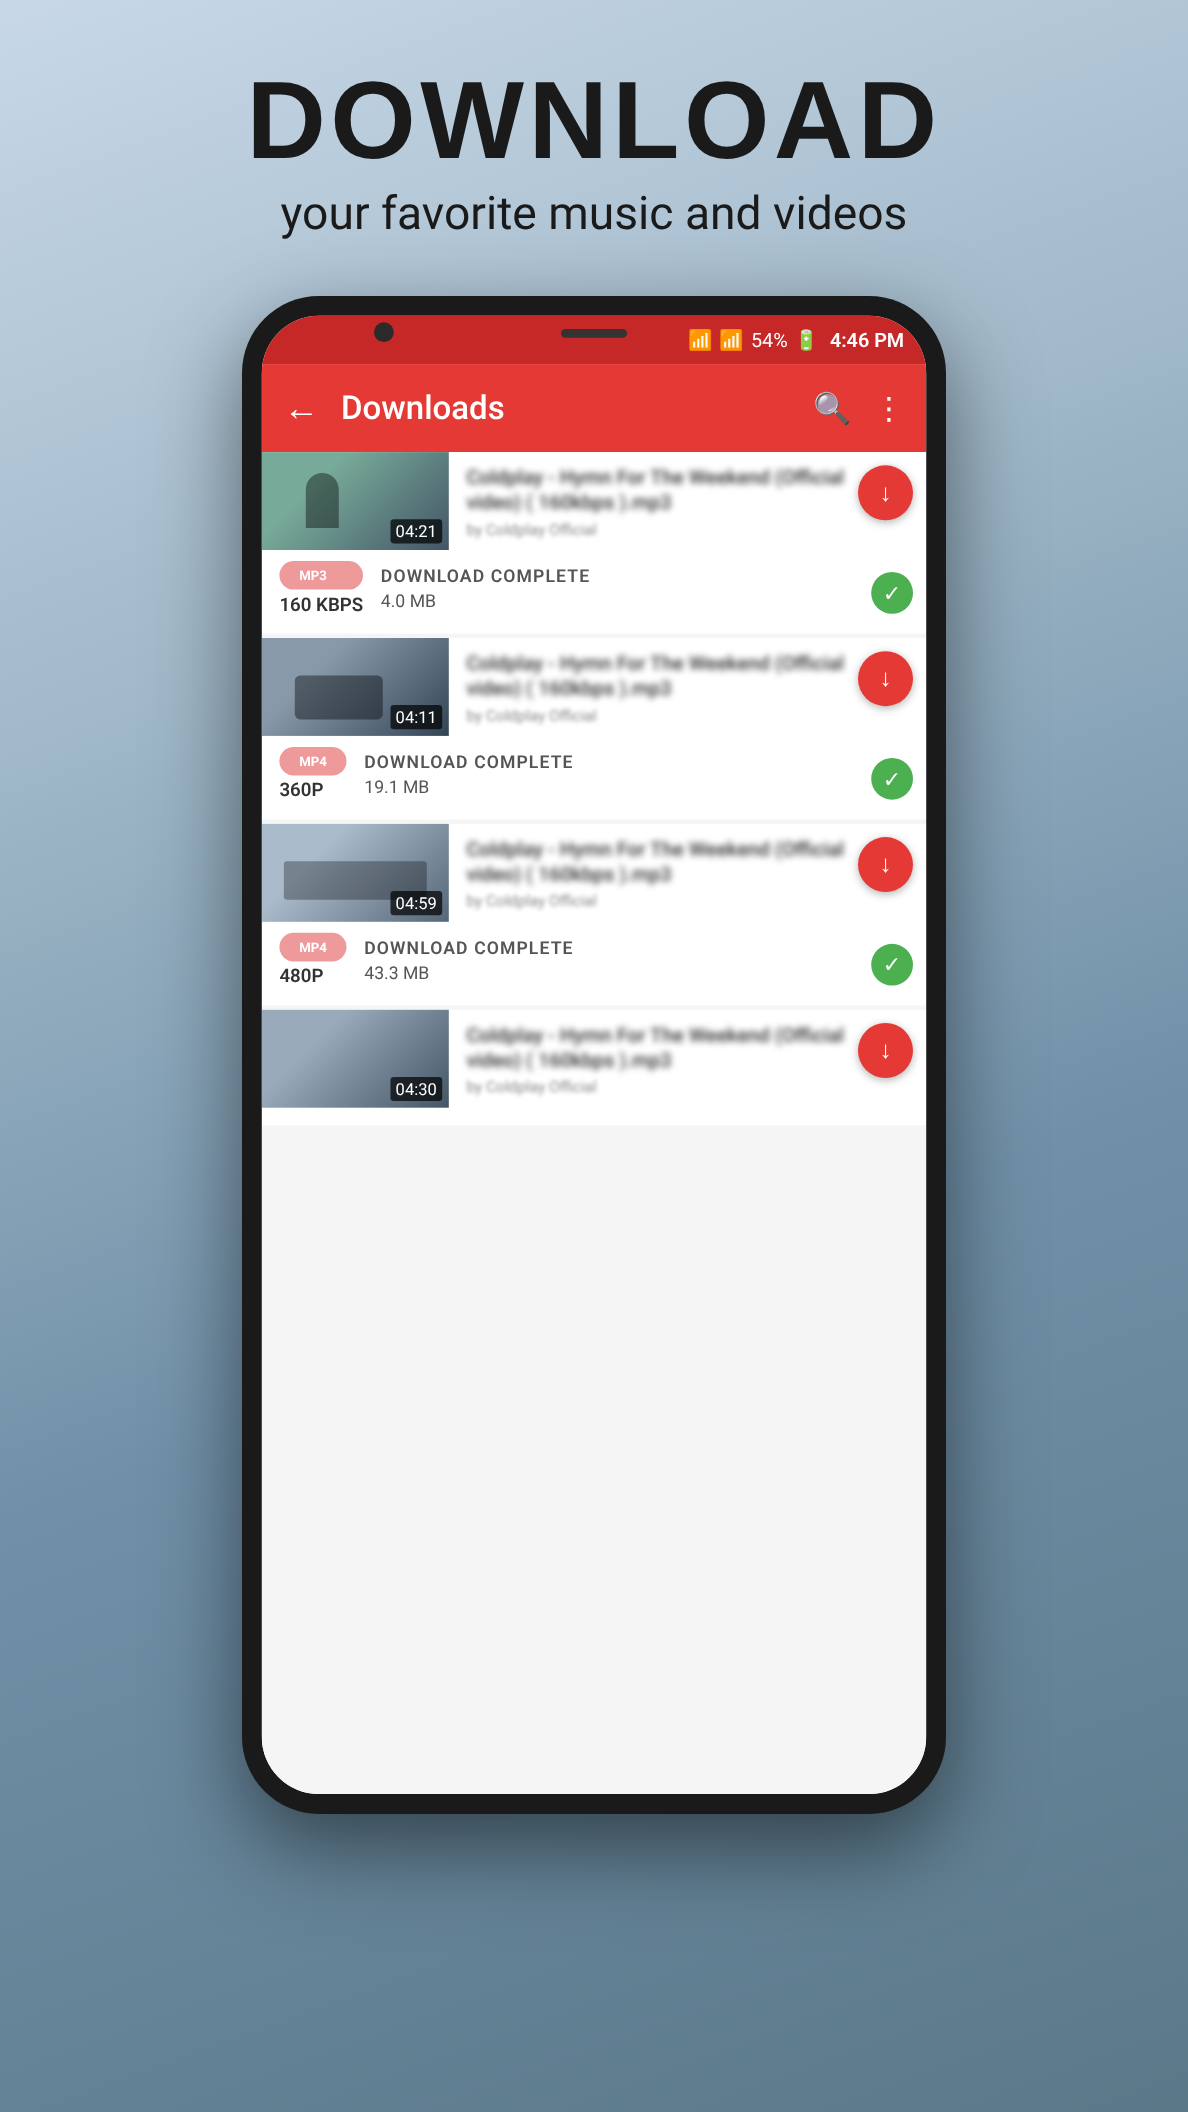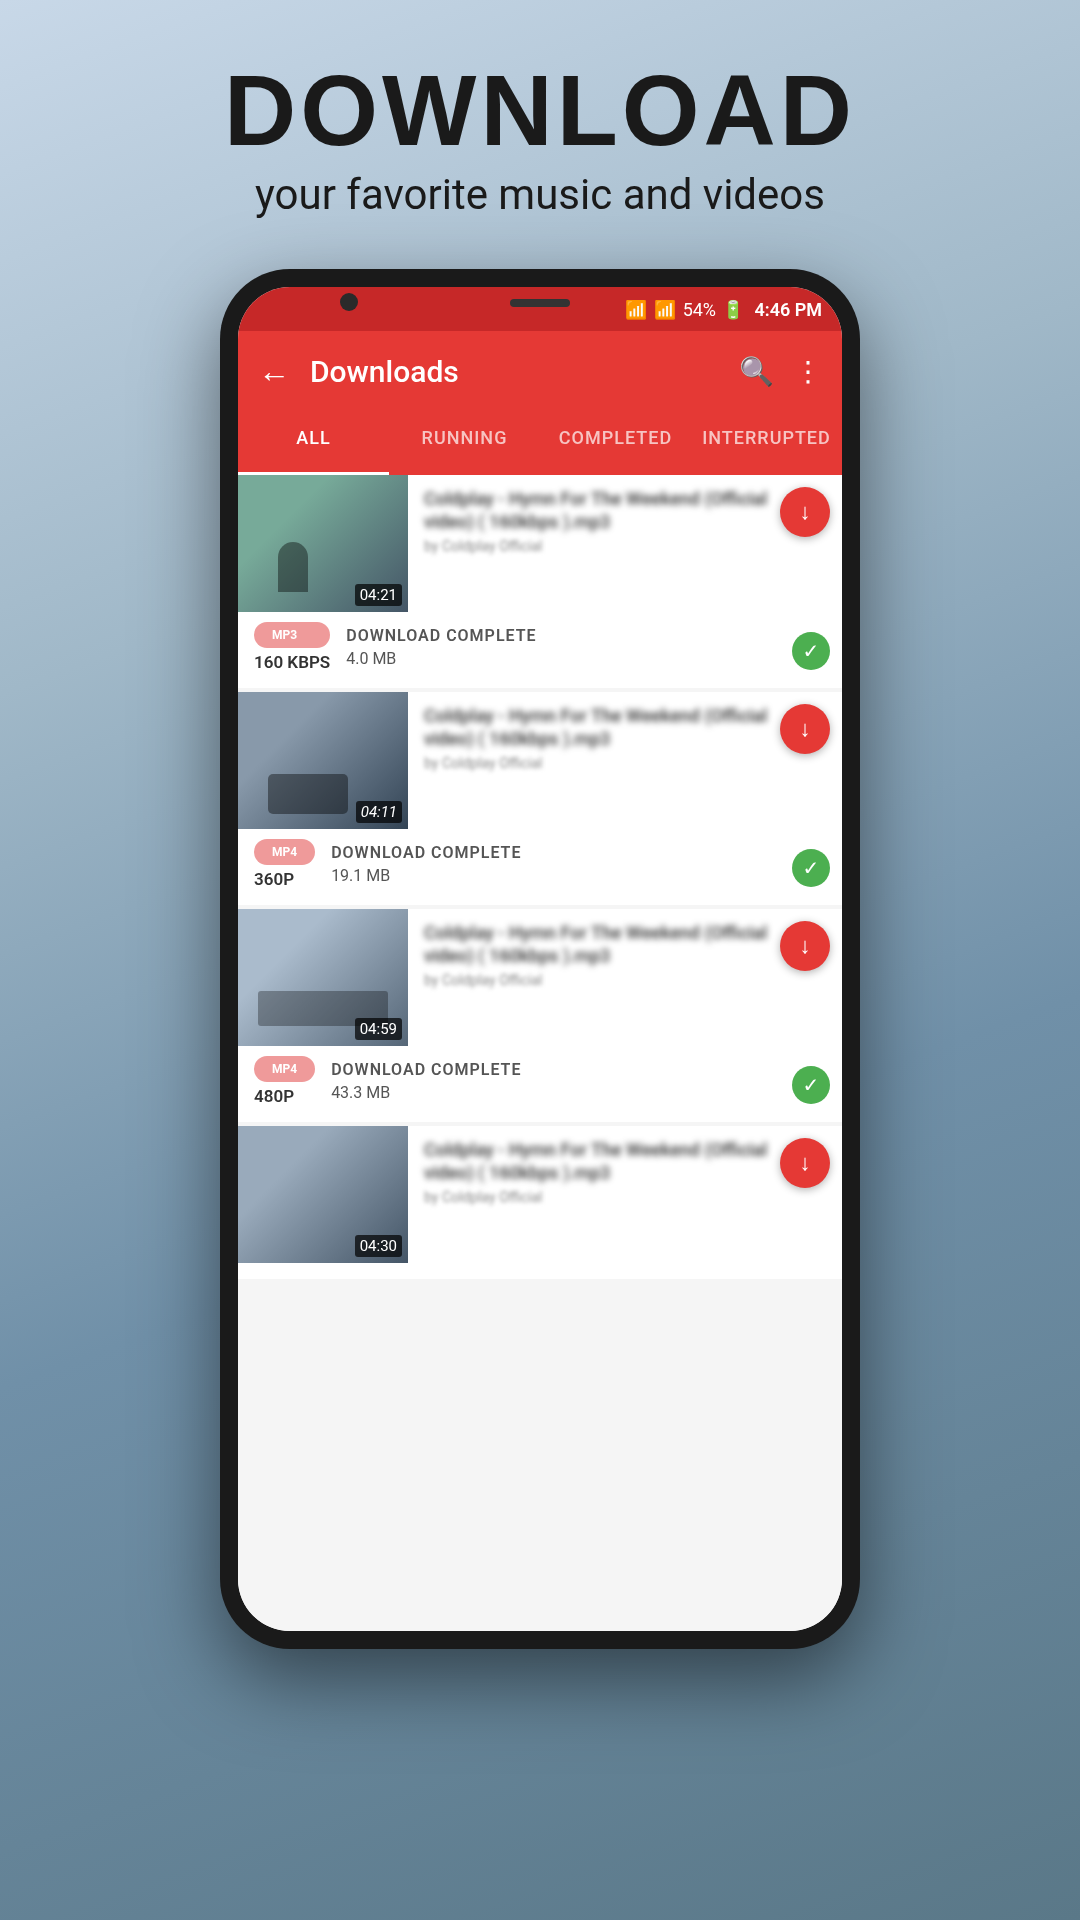--- a/index.html
+++ b/index.html
@@ -203,40 +203,40 @@
     }
 
     .download-item-top {
       display: flex;
       align-items: stretch;
       position: relative;
     }
 
     .thumbnail {
       width: 170px;
-      height: 137px;
+      height: 89px;
       background: #555;
       position: relative;
       flex-shrink: 0;
       overflow: hidden;
     }
 
     .thumbnail-duration {
       position: absolute;
       bottom: 6px;
       right: 6px;
       background: rgba(0,0,0,0.7);
       color: white;
       font-size: 15px;
       padding: 2px 5px;
       border-radius: 3px;
     }
 
     .thumb1 { background: linear-gradient(135deg, #7a9 30%, #456 100%); }
-    .thumb2 { background: linear-gradient(135deg, #89a 30%, #345 100%); font-style: italic; }
+    .thumb2 { background: linear-gradient(135deg, #89a 30%, #345 100%); }
     .thumb3 { background: linear-gradient(135deg, #abc 30%, #567 100%); padding-left: 15px; }
     .thumb4 { background: linear-gradient(135deg, #9ab 30%, #456 100%); }
 
     
     .thumb1::before {
       content: '';
       position: absolute;
       bottom: 20px;
       left: 40px;
       width: 30px;
@@ -402,34 +402,20 @@
       <div class="back-btn">
         <span>←</span>
       </div>
       <div class="app-title">Downloads</div>
       <div class="action-icons">
         <span class="action-icon">🔍</span>
         <span class="action-icon">⋮</span>
       </div>
     </div>
 
-    <div class="tabs-bar">
-      <div class="tab active">
-        <span>All</span>
-      </div>
-      <div class="tab">
-        <span>Running</span>
-      </div>
-      <div class="tab">
-        <span>Completed</span>
-      </div>
-      <div class="tab">
-        <span>Interrupted</span>
-      </div>
-    </div>
 
     <div class="downloads-list">
 
       <div class="download-item">
         <div class="download-item-top">
           <div class="thumbnail thumb1">
             <div class="thumbnail-duration">04:21</div>
           </div>
           <div class="download-info">
             <div class="download-title">Coldplay - Hymn For The Weekend (Official video) ( 160kbps ).mp3</div>

